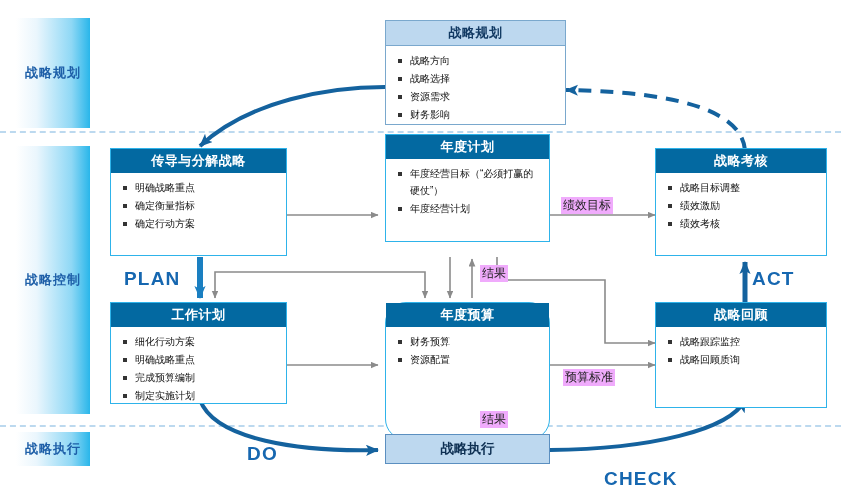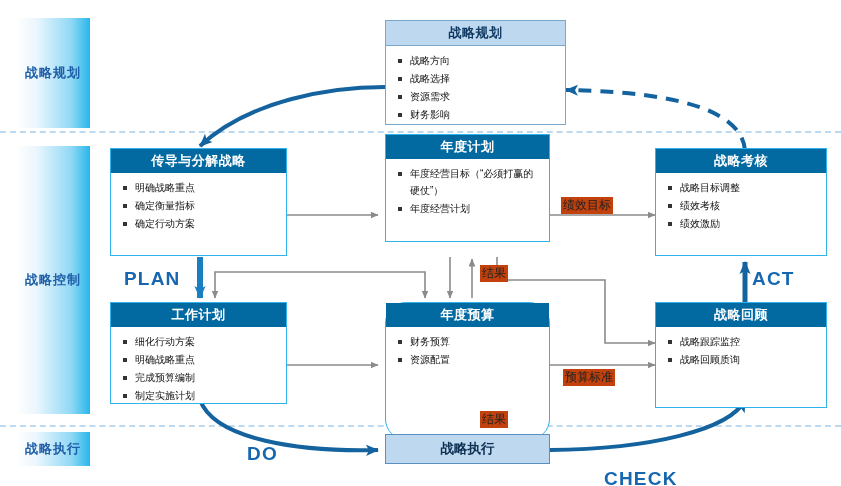--- a/index.html
+++ b/index.html
@@ -38,21 +38,21 @@
   .exec-box{
     position:absolute;box-sizing:border-box;border:1px solid #5b8fc0;
     background:#bdd8ef;color:#0d2f52;font-weight:bold;font-size:13.5px;
     display:flex;align-items:center;justify-content:center;
   }
 
   
   .pdca{position:absolute;color:#1667b0;font-weight:bold;font-size:19px;letter-spacing:1.2px;}
 
   
-  .elabel{position:absolute;font-size:12px;color:#222;background:#c2410c;padding:0 2px;white-space:nowrap;}
+  .elabel{position:absolute;font-size:12px;color:#222;background:#f0abfc;padding:0 2px;white-space:nowrap;}
 
   svg.wires{position:absolute;left:0;top:0;width:841px;height:486px;pointer-events:none;}
 </style>
 </head>
 <body>
 
 <div id="stage">
 
   <div class="lane-sep" style="top:131px;"></div>
   <div class="lane-sep" style="top:425px;"></div>
@@ -147,22 +147,22 @@
         <li>年度经营计划</li>
       </ul>
     </div>
   </div>
 
   <div class="node" style="left:655px;top:148px;width:172px;height:108px;">
     <div class="hd">战略考核</div>
     <div class="bd">
       <ul>
         <li>战略目标调整</li>
+        <li>绩效激励</li>
         <li>绩效考核</li>
-        <li>绩效激励</li>
       </ul>
     </div>
   </div>
 
   <div class="node" style="left:110px;top:302px;width:177px;height:102px;">
     <div class="hd">工作计划</div>
     <div class="bd">
       <ul>
         <li>细化行动方案</li>
         <li>明确战略重点</li>

